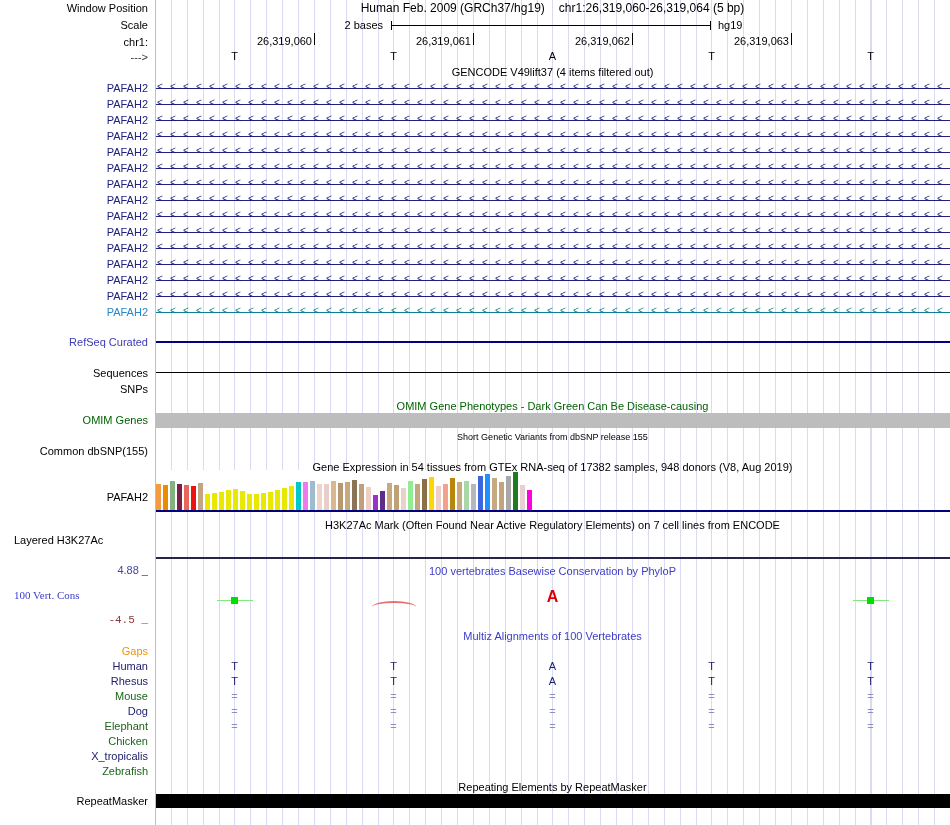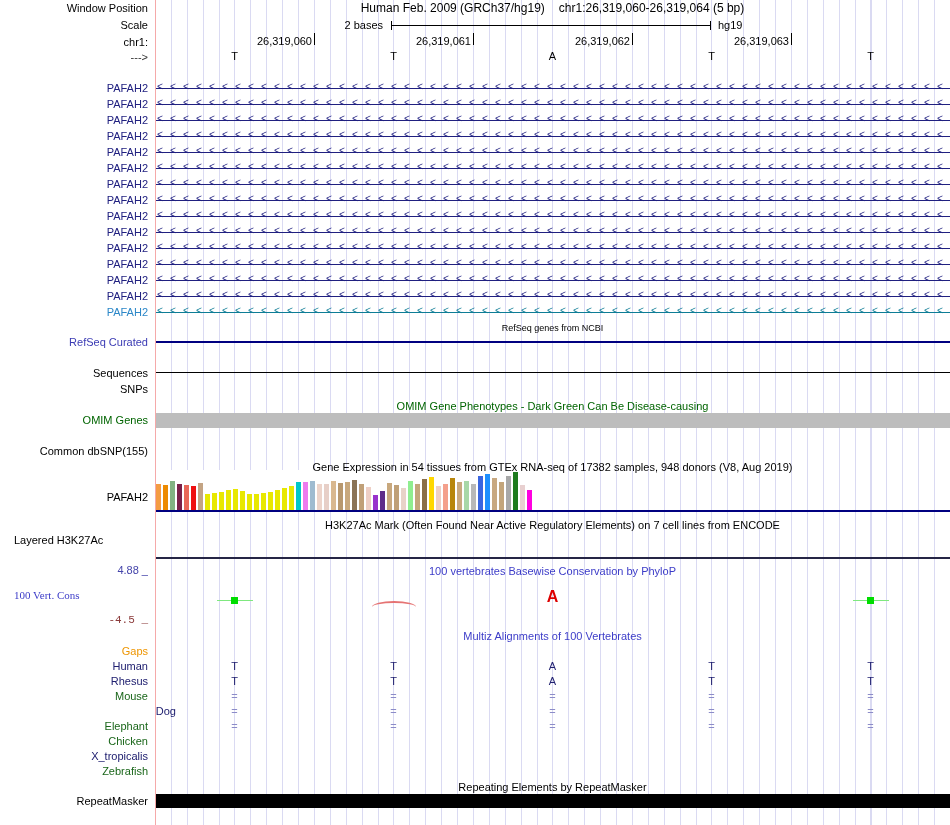--- a/index.html
+++ b/index.html
@@ -55,22 +55,23 @@
 
     <div class="hdr">
       <span>Human Feb. 2009 (GRCh37/hg19)</span>
       <span>chr1:26,319,060-26,319,064 (5 bp)</span>
     </div>
 
     <div class="rlabel" style="top:19px;left:148px;width:80px;text-align:right;">2 bases</div>
     <div class="ruler"></div>
     <div class="rlabel" style="top:19px;left:563px;">hg19</div>
 
-    <div class="title t-small" style="top:322px;">RefSeq genes from NCBI</div>
+    <div class="title" style="top:66px;">GENCODE V49lift37 (4 items filtered out)</div>
     <div class="title t-green" style="top:400px;">OMIM Gene Phenotypes - Dark Green Can Be Disease-causing</div>
+    <div class="title t-small" style="top:431px;">Short Genetic Variants from dbSNP release 155</div>
     <div class="title" style="top:461px;">Gene Expression in 54 tissues from GTEx RNA-seq of 17382 samples, 948 donors (V8, Aug 2019)</div>
     <div class="title" style="top:519px;">H3K27Ac Mark (Often Found Near Active Regulatory Elements) on 7 cell lines from ENCODE</div>
     <div class="title t-blue" style="top:565px;">100 vertebrates Basewise Conservation by PhyloP</div>
     <div class="title t-blue" style="top:630px;">Multiz Alignments of 100 Vertebrates</div>
     <div class="title" style="top:781px;">Repeating Elements by RepeatMasker</div>
 
     <div class="refseqline"></div>
     <div class="seqline"></div>
     <div class="graybar"></div>
     <div class="gtexpanel" id="gtex-panel">
@@ -268,20 +269,20 @@
       <div class="glabel" style="top: 225px; color: rgb(32, 32, 128);">PAFAH2</div>
       <div class="glabel" style="top: 241px; color: rgb(32, 32, 128);">PAFAH2</div>
       <div class="glabel" style="top: 257px; color: rgb(32, 32, 128);">PAFAH2</div>
       <div class="glabel" style="top: 273px; color: rgb(32, 32, 128);">PAFAH2</div>
       <div class="glabel" style="top: 289px; color: rgb(32, 32, 128);">PAFAH2</div>
       <div class="glabel" style="top: 305px; color: rgb(43, 135, 200);">PAFAH2</div>
       <div class="glabel" style="top: 644px; color: rgb(238, 149, 0);">Gaps</div>
       <div class="glabel" style="top: 659px; color: rgb(32, 32, 112);">Human</div>
       <div class="glabel" style="top: 674px; color: rgb(32, 32, 112);">Rhesus</div>
       <div class="glabel" style="top: 689px; color: rgb(26, 102, 26);">Mouse</div>
-      <div class="glabel" style="top: 704px; color: rgb(32, 32, 112); margin-left: 28px;">Dog</div>
+      <div class="glabel" style="top: 704px; color: rgb(32, 32, 112);">Dog</div>
       <div class="glabel" style="top: 719px; color: rgb(26, 102, 26);">Elephant</div>
       <div class="glabel" style="top: 734px; color: rgb(26, 102, 26);">Chicken</div>
       <div class="glabel" style="top: 749px; color: rgb(32, 32, 112);">X_tropicalis</div>
       <div class="glabel" style="top: 764px; color: rgb(26, 102, 26);">Zebrafish</div>
     </div>
 
 </div>
 
 </body></html>

